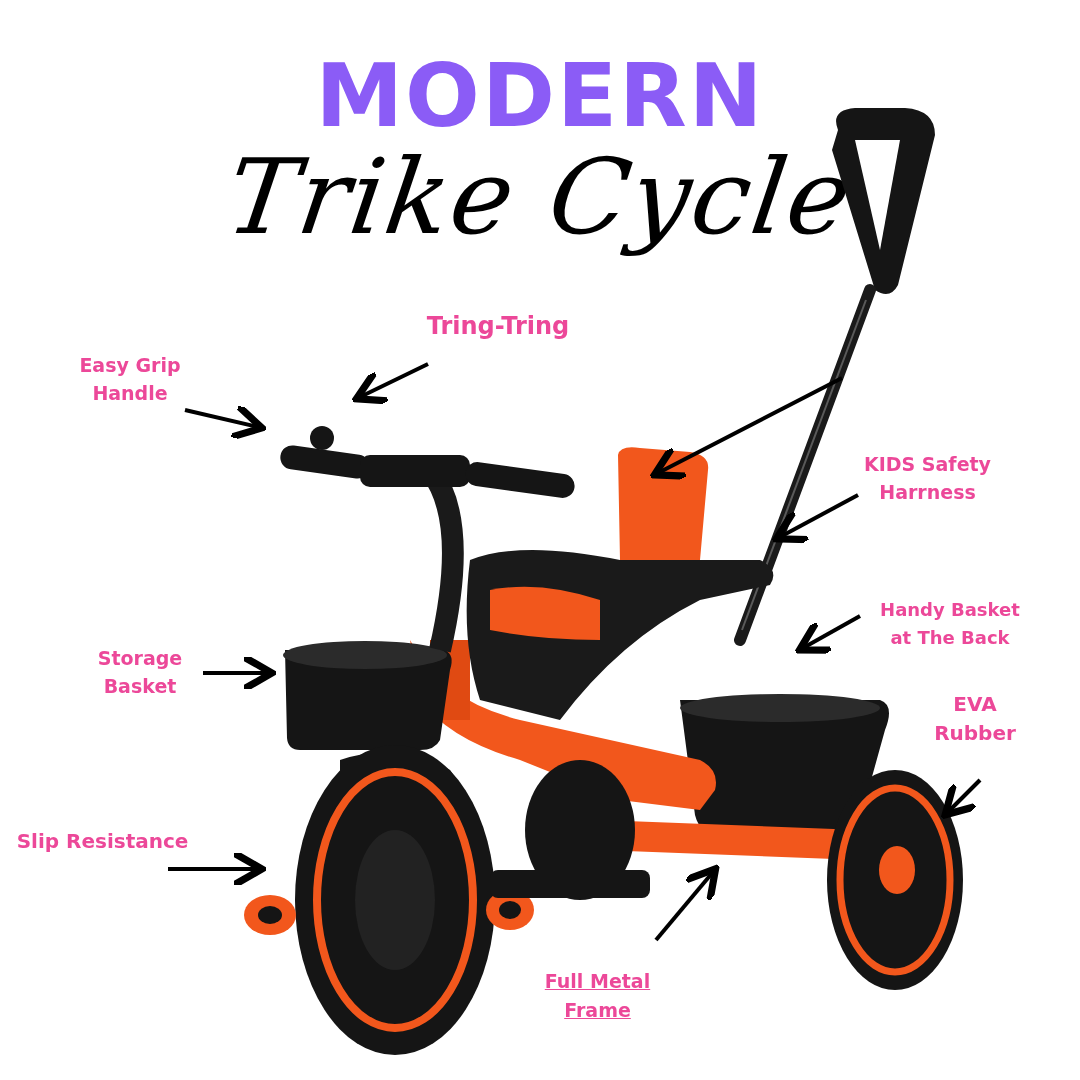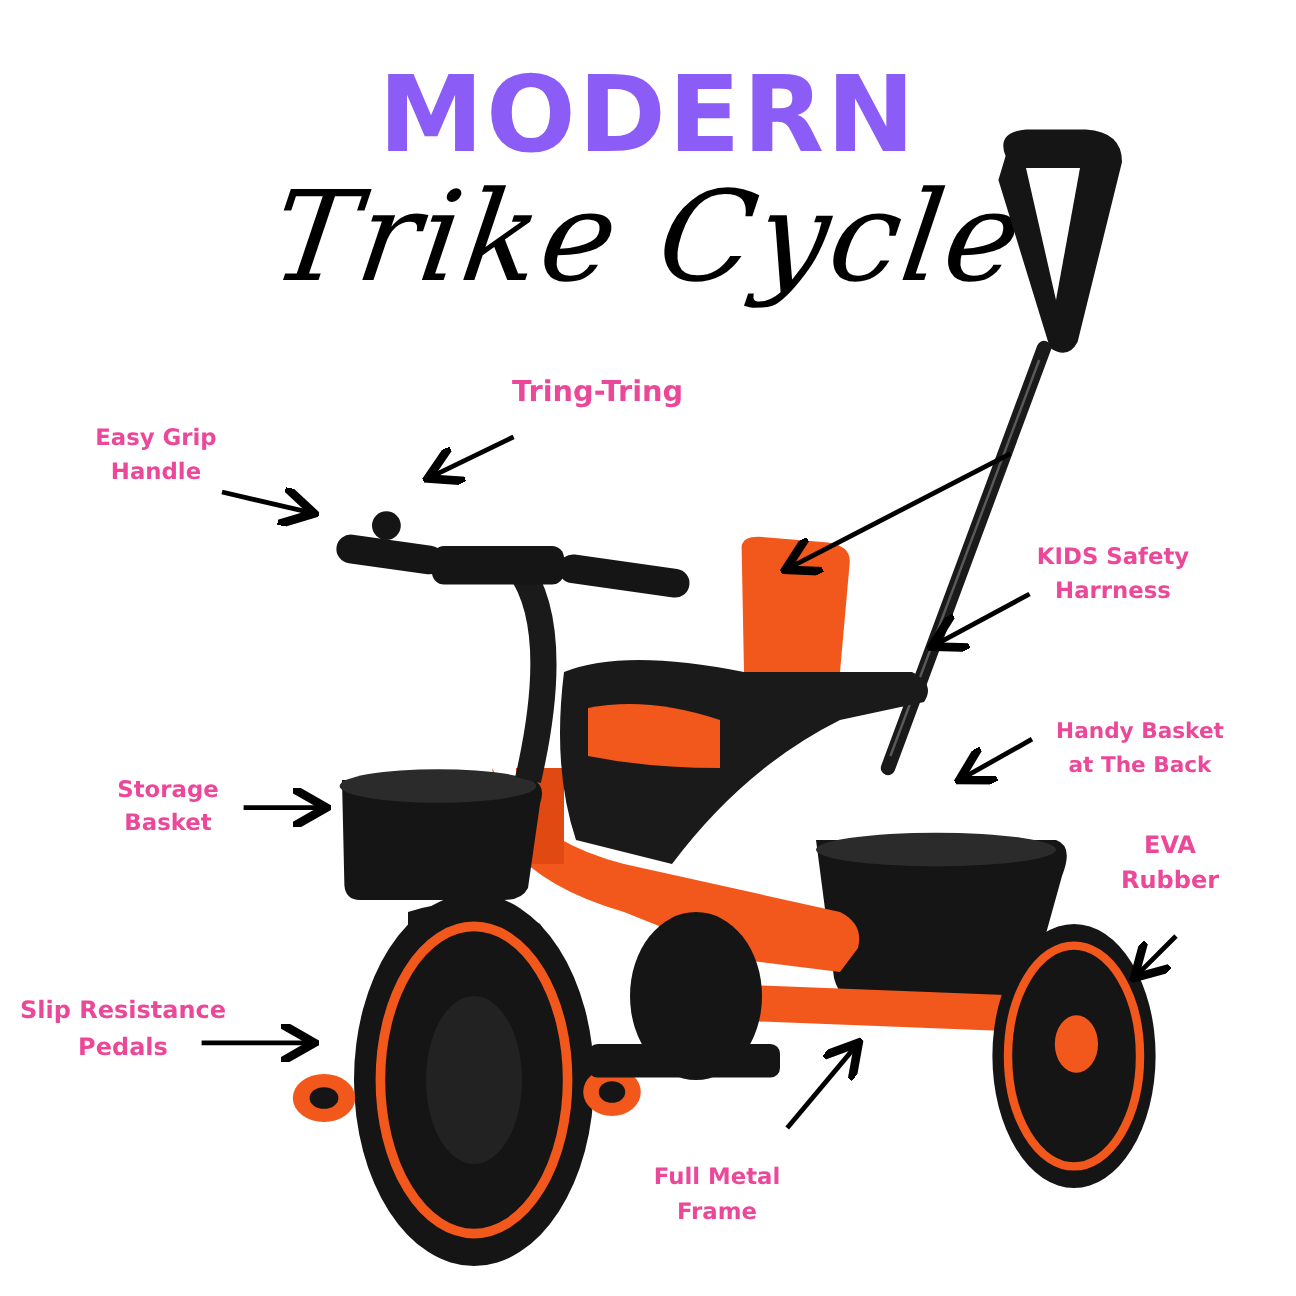--- a/index.html
+++ b/index.html
@@ -141,18 +141,17 @@
 <div class="label" style="left:75px; top:645px; width:130px; font-size:19px;">
   <span>Storage</span>
   <span>Basket</span>
 </div>
 <div class="label" style="left:915px; top:690px; width:120px; font-size:20px;">
   <span>EVA</span>
   <span>Rubber</span>
 </div>
 <div class="label" style="left:0px; top:826px; width:205px; font-size:20px; line-height:1.55;">
   <span>Slip Resistance</span>
-  <span>Pedals</span>
 </div>
-<div class="label" style="left:520px; top:967px; width:155px; font-size:19px; line-height:1.55;">
+<div class="label" style="left:520px; top:967px; width:155px; font-size:19px; line-height:1.55;text-decoration:underline;">
   <span>Full Metal</span>
   <span>Frame</span>
 </div>
 
 </body></html>

